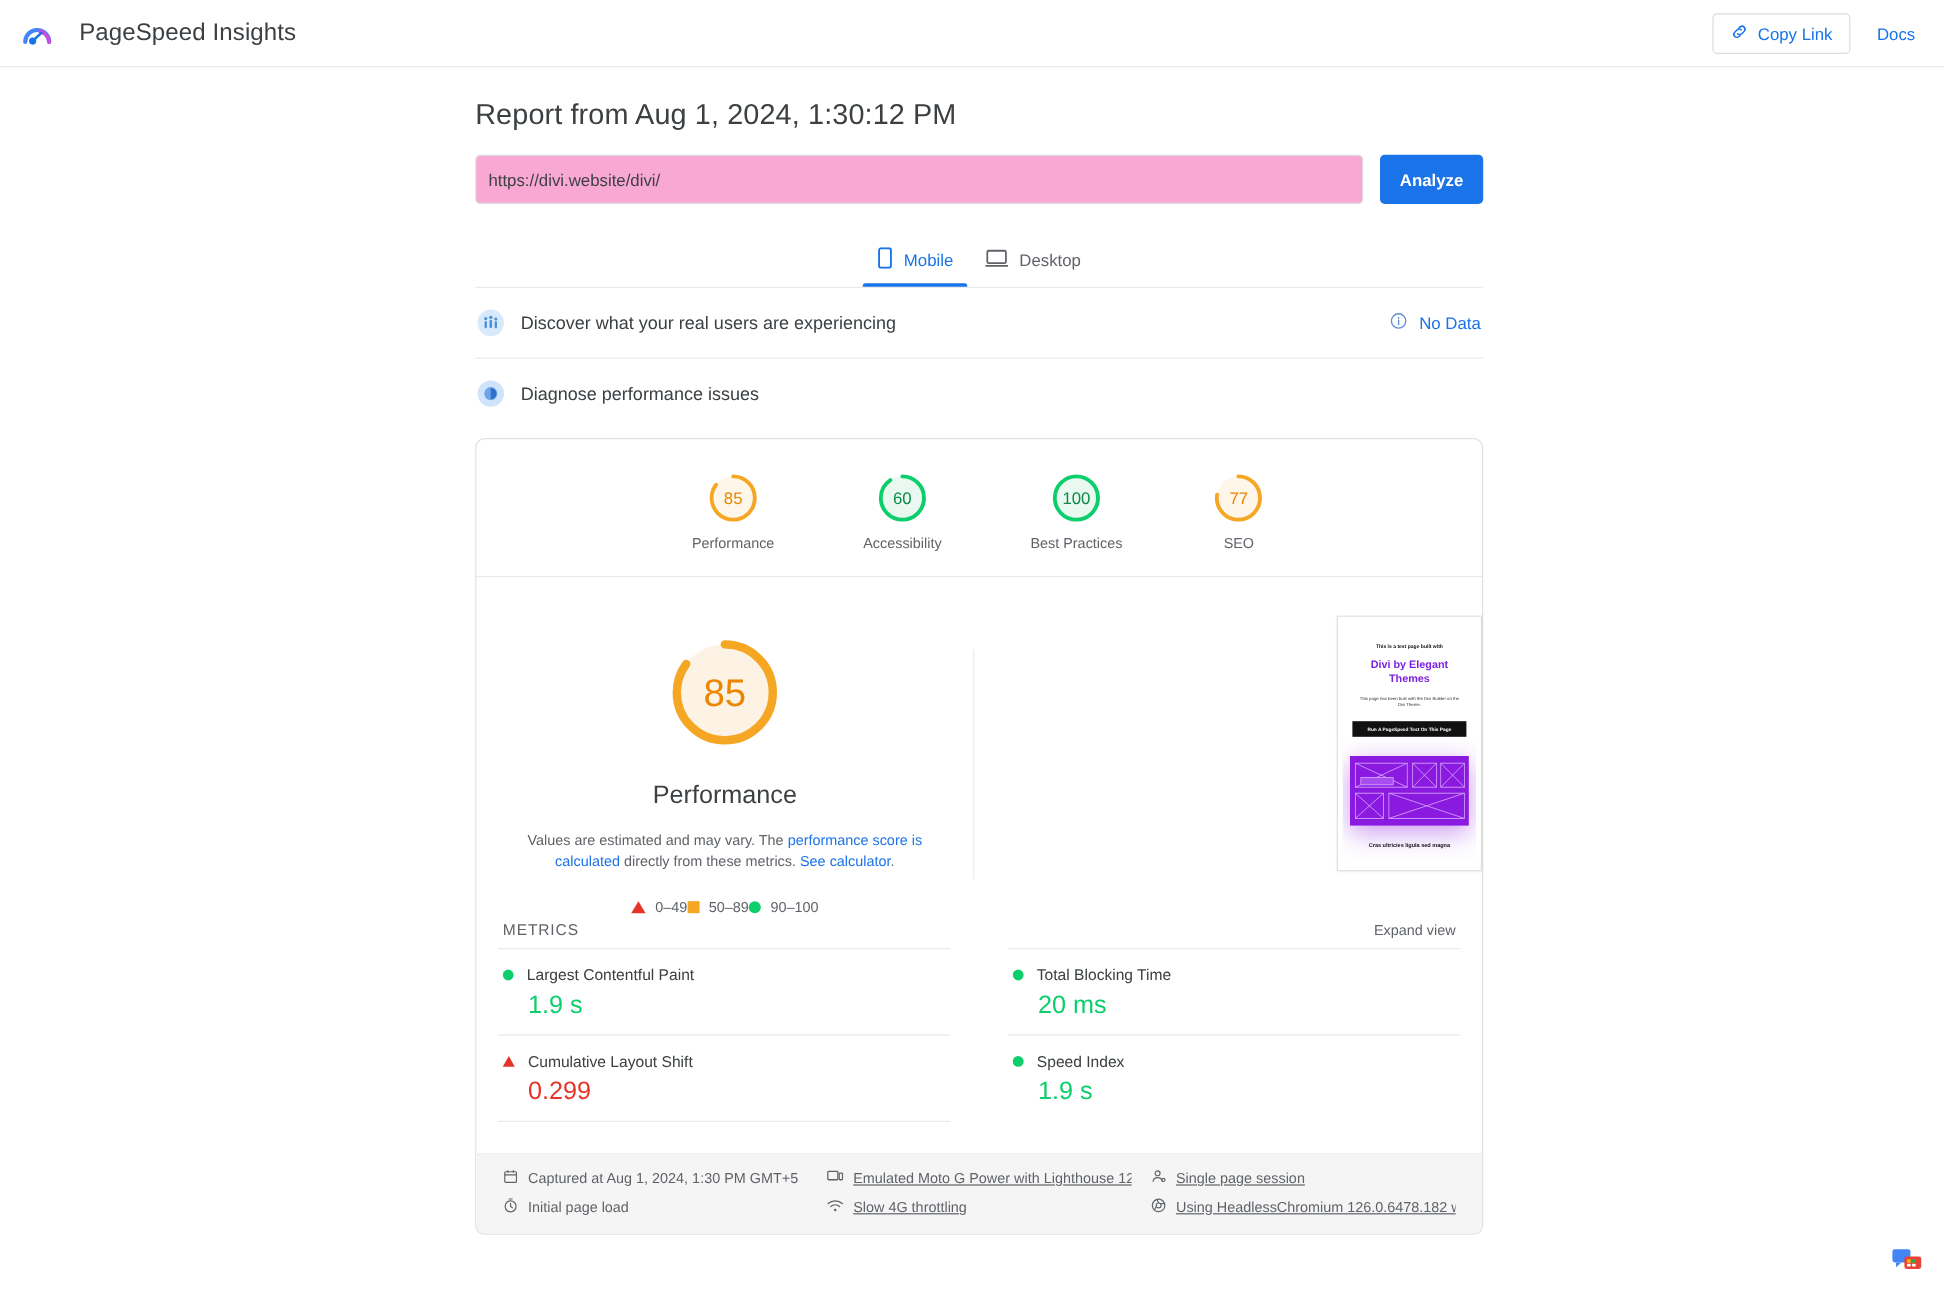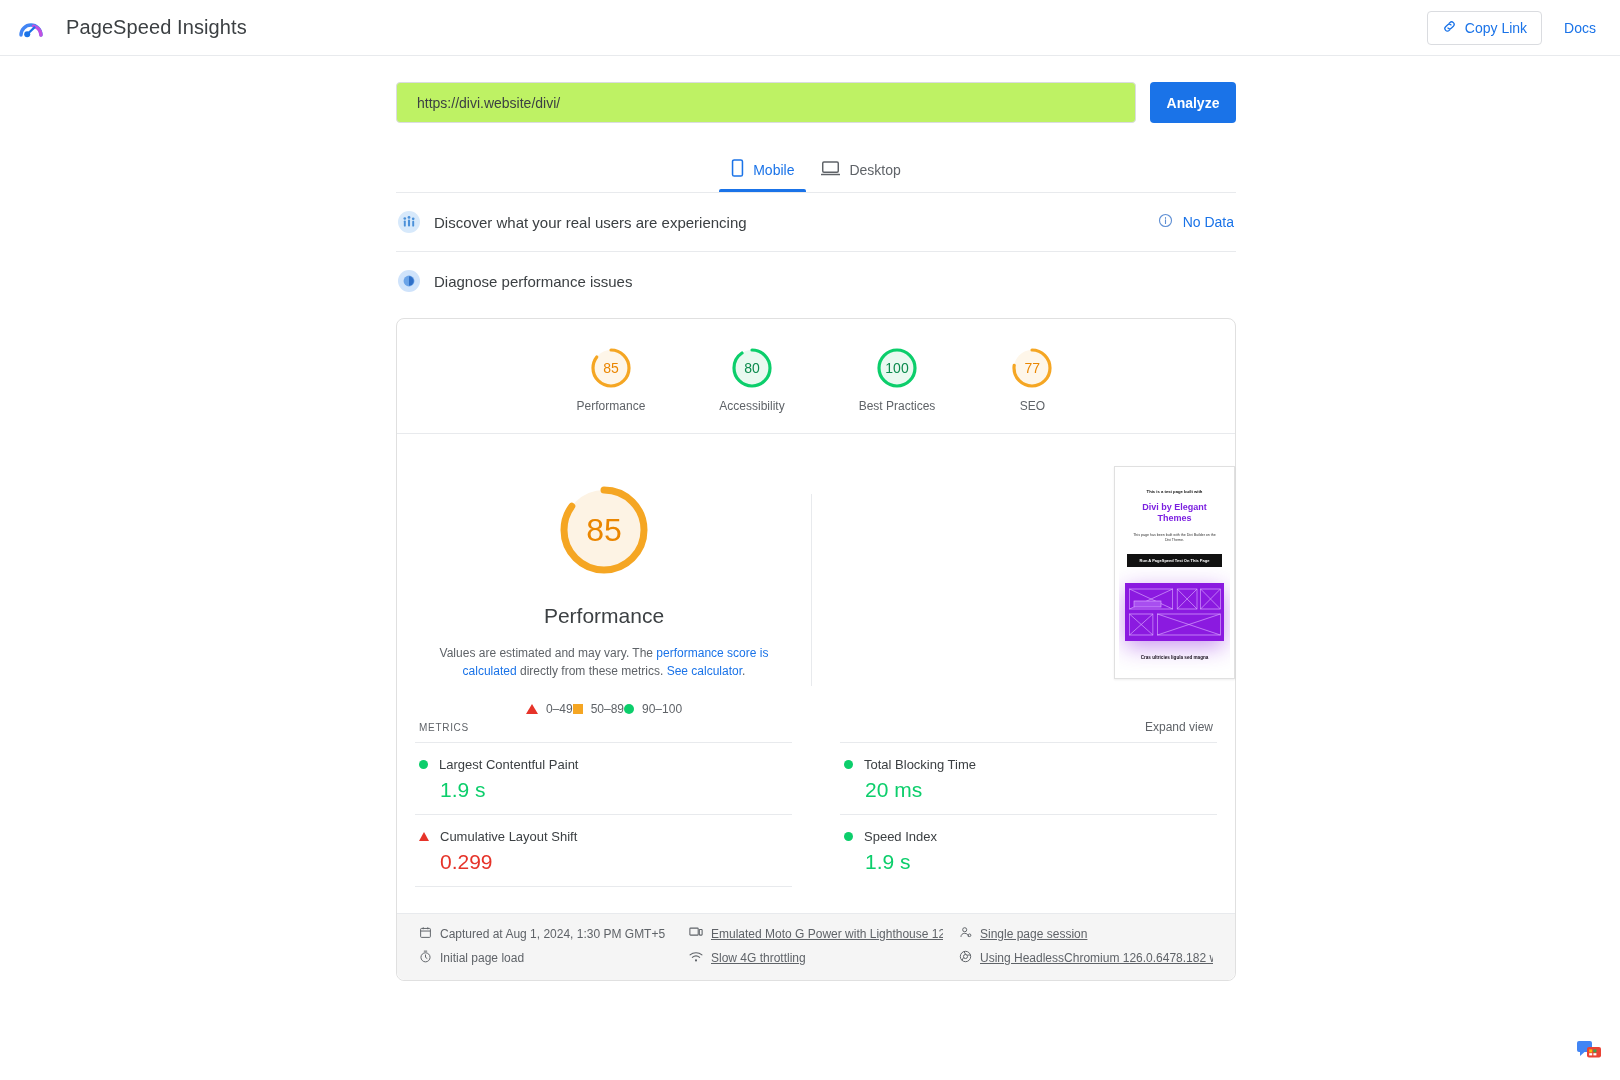--- a/index.html
+++ b/index.html
@@ -70,26 +70,26 @@
     margin-bottom: 19px;
     letter-spacing: .1px;
   }
 
   .url-row { display: flex; gap: 14px; align-items: stretch; }
   .url-input {
     flex: 1;
     height: 41px;
     border: 1px solid #dadce0;
     border-radius: 4px;
-    padding: 0 20px;
+    padding: 0 10px;
     font-size: 14px;
     color: #3c4043;
     font-family: "Liberation Sans", sans-serif;
     outline: none;
-    background: #bef264;
+    background: #f9a8d4;
   }
   .analyze-btn {
     width: 86px;
     background: #1a73e8;
     color: #fff;
     border: none;
     border-radius: 4px;
     font-size: 14px;
     font-weight: bold;
     cursor: pointer;
@@ -264,21 +264,21 @@
     color: #111; margin: 14px 6px 14px;
   }
 
   
   .metrics-head {
     display: flex; align-items: center;
     padding: 0 4px 8px 4px;
     margin: 0 18px;
   }
   .metrics-title {
-    font-size: 10px; color: #5f6368; letter-spacing: .7px;
+    font-size: 13px; color: #5f6368; letter-spacing: .7px;
   }
   .expand-view {
     margin-left: auto; font-size: 12px; color: #5f6368; cursor: pointer;
   }
   .metrics-grid {
     display: grid;
     grid-template-columns: 1fr 1fr;
     column-gap: 48px;
     margin: 0 18px;
   }
@@ -352,20 +352,21 @@
       </span>
       <span>Copy Link</span>
     </button>
     <a class="docs-link">Docs</a>
   </div>
 </div>
 
 <div class="page">
   <div class="content">
 
+    <h1 class="report-title">Report from Aug 1, 2024, 1:30:12 PM</h1>
 
     <div class="url-row">
       <input class="url-input" type="text" value="https://divi.website/divi/" style="">
       <button class="analyze-btn">Analyze</button>
     </div>
 
     <div class="tabs">
       <div class="tab active">
         <span>
           <svg width="13" height="18" viewBox="0 0 14 20" fill="none" stroke="#1a73e8" stroke-width="1.7">
@@ -436,21 +437,21 @@
           </div>
           <div class="gauge-label">Performance</div>
         </div>
 
         <div class="gauge">
           <div class="gauge-ring">
             <svg width="46" height="46" viewBox="0 0 46 46">
               <circle cx="23" cy="23" r="18" fill="#e9f9f0"></circle>
               <circle cx="23" cy="23" r="18" fill="none" stroke="#0cce6b" stroke-width="3.2" stroke-dasharray="101.8 113.1" stroke-linecap="round" transform="rotate(-90 23 23)"></circle>
             </svg>
-            <span class="gauge-num" style="color:#0b8a4c">80</span>
+            <span class="gauge-num" style="color:#0b8a4c">60</span>
           </div>
           <div class="gauge-label">Accessibility</div>
         </div>
 
         <div class="gauge">
           <div class="gauge-ring">
             <svg width="46" height="46" viewBox="0 0 46 46">
               <circle cx="23" cy="23" r="18" fill="#e9f9f0"></circle>
               <circle cx="23" cy="23" r="18" fill="none" stroke="#0cce6b" stroke-width="3.2" stroke-dasharray="113.1 113.1" stroke-linecap="round" transform="rotate(-90 23 23)"></circle>
             </svg>

